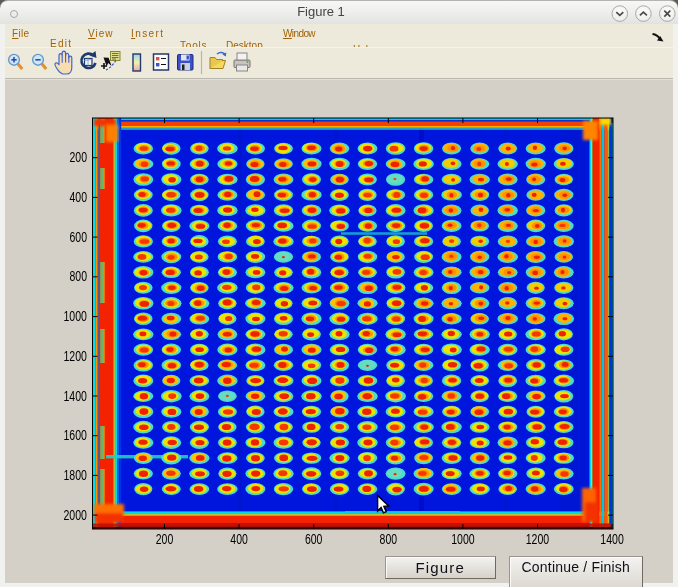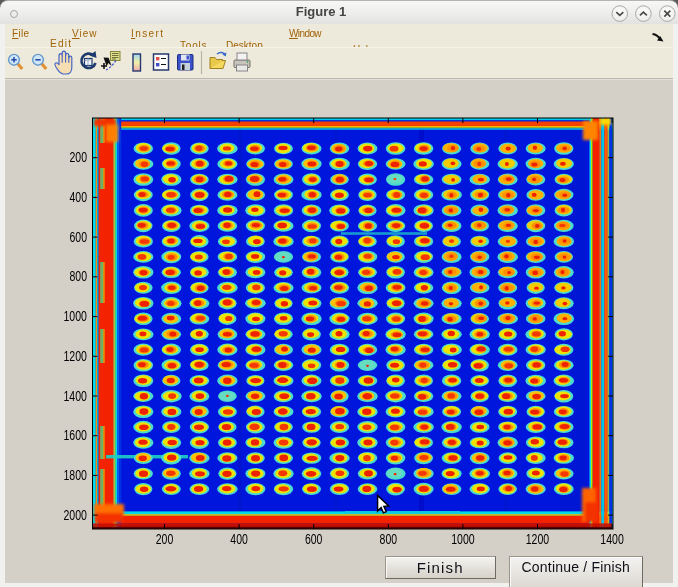--- a/index.html
+++ b/index.html
@@ -1,20 +1,20 @@
 <!DOCTYPE html>
 <html><head><meta charset="utf-8"><style>
 *{margin:0;padding:0;box-sizing:border-box}
 body{width:678px;height:587px;position:relative;overflow:hidden;background:#5a5a58;
  font-family:"Liberation Sans",sans-serif;-webkit-font-smoothing:antialiased}
 #title{position:absolute;left:0;top:0;width:678px;height:24px;
  background:linear-gradient(#f7f7f6,#ededec 55%,#e2e2e0);border-radius:8px 8px 0 0;
  border-top:1px solid #b4b4b2}
 #title .cap{position:absolute;left:0;top:2.5px;width:642px;text-align:center;
- font-size:13px;font-weight:bold;color:#454543}
+ font-size:13px;font-weight:normal;color:#454543}
 #circ{position:absolute;left:10px;top:9px;width:8px;height:8px;border-radius:50%;
  border:1.4px solid #aaa7a2}
 #menubar{position:absolute;left:5px;top:24px;width:668px;height:23px;background:#eeeadb;
  font-size:10px;color:#a16207}
 #toolbar{position:absolute;left:5px;top:47px;width:668px;height:31px;background:#eeeadb;
  border-top:1px solid #f6f3e8}
 #tbline{position:absolute;left:5px;top:78px;width:668px;height:2px;
  background:linear-gradient(#a8a49a,#f6f4ee)}
 #fig{position:absolute;left:0;top:80px;width:678px;height:503px;background:#d4d0c7}
 .frame{position:absolute;background:#f1f1f0}
@@ -1465,25 +1465,25 @@
 <circle cx="43.4" cy="11.6" r="7.8" fill="url(#wg)" stroke="#a9a9a7" stroke-width="1"></circle>
 <circle cx="67.3" cy="11.6" r="7.8" fill="url(#wg)" stroke="#a9a9a7" stroke-width="1"></circle>
 <path d="M16.3 10.2l3.5 3.2 3.5-3.2" fill="none" stroke="#4a4a48" stroke-width="1.7"></path>
 <path d="M39.9 13.4l3.5-3.2 3.5 3.2" fill="none" stroke="#4a4a48" stroke-width="1.7"></path>
 <path d="M64.3 8.6l6 6M70.3 8.6l-6 6" stroke="#4a4a48" stroke-width="1.7"></path>
 </svg>
   </div>
 <div id="menubar">
     <span style="position:absolute;left:7px;top:4px;letter-spacing:0.3px"><u>F</u>ile</span>
     <span style="position:absolute;left:45px;top:14px;letter-spacing:1.3px"><u>E</u>dit</span>
-    <span style="position:absolute;left:67px;top:4px;letter-spacing:1.0px"><u>V</u>iew</span>
+    <span style="position:absolute;left:83px;top:4px;letter-spacing:1.0px"><u>V</u>iew</span>
     <span style="position:absolute;left:126px;top:4px;letter-spacing:1.4px"><u>I</u>nsert</span>
     <span style="position:absolute;left:175px;top:16px;letter-spacing:0.8px"><u>T</u>ools</span>
     <span style="position:absolute;left:221px;top:16px;letter-spacing:0.0px"><u>D</u>esktop</span>
-    <span style="position:absolute;left:284px;top:4px;letter-spacing:-0.6px"><u>W</u>indow</span>
+    <span style="position:absolute;left:278px;top:4px;letter-spacing:-0.6px"><u>W</u>indow</span>
     <span style="position:absolute;left:348px;top:20px;letter-spacing:0.0px"><u>H</u>elp</span> 
     <svg width="16" height="14" viewBox="0 0 16 14" xmlns="http://www.w3.org/2000/svg" style="position:absolute;right:6px;top:6px">
       <path d="M1.5 4c4 0.5 6 2.5 8 5.5" fill="none" stroke="#111" stroke-width="2"></path>
       <path d="M12.5 11.5l-6.5-1 3.2-4.6z" fill="#111"></path>
     </svg>
   </div>
 <div id="toolbar"></div>
 <svg width="678" height="30" viewBox="0 47 678 30" xmlns="http://www.w3.org/2000/svg" style="position:absolute;left:0;top:47px">
 <line x1="17.4" y1="63.2" x2="22.2" y2="69.0" stroke="#e09030" stroke-width="3"></line>
     <circle cx="14.0" cy="59.8" r="5.4" fill="#cfe7f5" stroke="#6699cc" stroke-width="1.4"></circle>
@@ -1528,14 +1528,14 @@
 <path d="M210 68.5l2.5-8h13l-2.5 8z" fill="#f5d860" stroke="#a08020" stroke-width="1"></path>
     <path d="M210 68.5v-11h5l1.5 2h6v1.5" fill="#e8c84a" stroke="#a08020" stroke-width="1"></path>
     <path d="M217 54c3-2.5 7-2 8.5 1.5" fill="none" stroke="#3868c8" stroke-width="1.4"></path>
     <path d="M226.5 52.5l-.8 4-3.4-2.3z" fill="#3868c8"></path>
 <rect x="234" y="60" width="16" height="7.5" rx="1" fill="#c8c4bc" stroke="#76726a" stroke-width="1"></rect>
     <rect x="237" y="53" width="10" height="7" fill="#f2f2f0" stroke="#88848a" stroke-width="1"></rect>
     <rect x="236.5" y="65" width="11" height="6" fill="#e8e8e4" stroke="#88848a" stroke-width="1"></rect>
     <circle cx="247.5" cy="62" r="1" fill="#4a6"></circle>
 </svg>
 <div id="tbline"></div>
-<div class="btn" style="left:385px;top:555.5px;width:110.5px;height:23.5px;line-height:21px;font-size:15px;letter-spacing:1.2px">Finish</div>
+<div class="btn" style="left:385px;top:555.5px;width:110.5px;height:23.5px;line-height:21px;font-size:15px;letter-spacing:1.2px">Figure</div>
 <div class="btn" style="left:509px;top:555.5px;width:133.5px;height:40px;line-height:21.5px;font-size:14px;letter-spacing:0.2px">Continue / Finish</div>
 
 </body></html>

